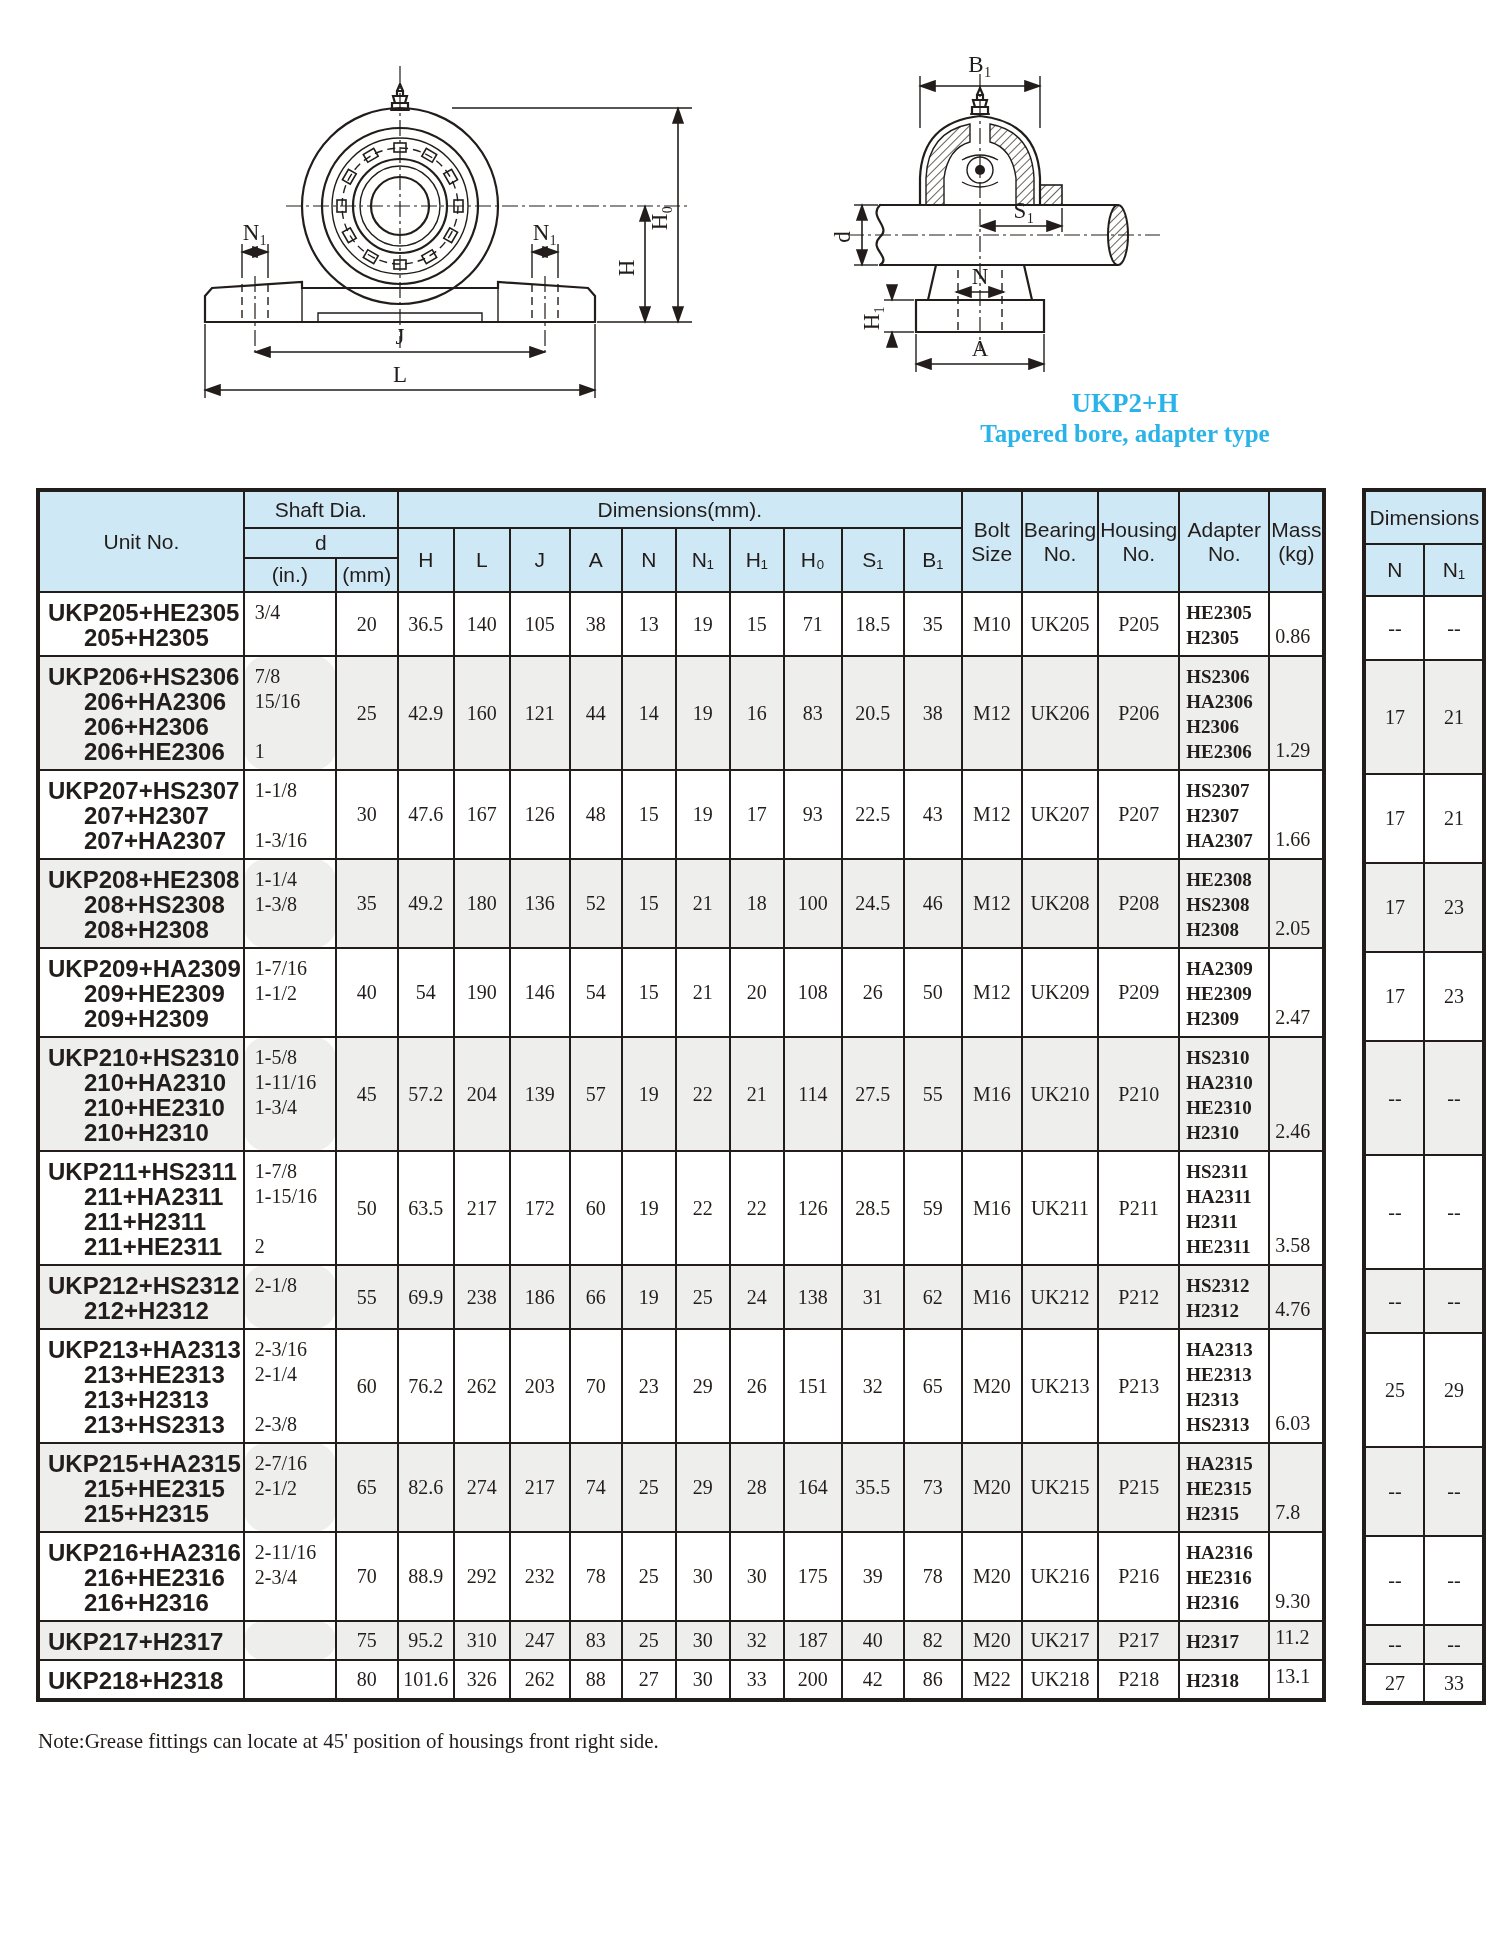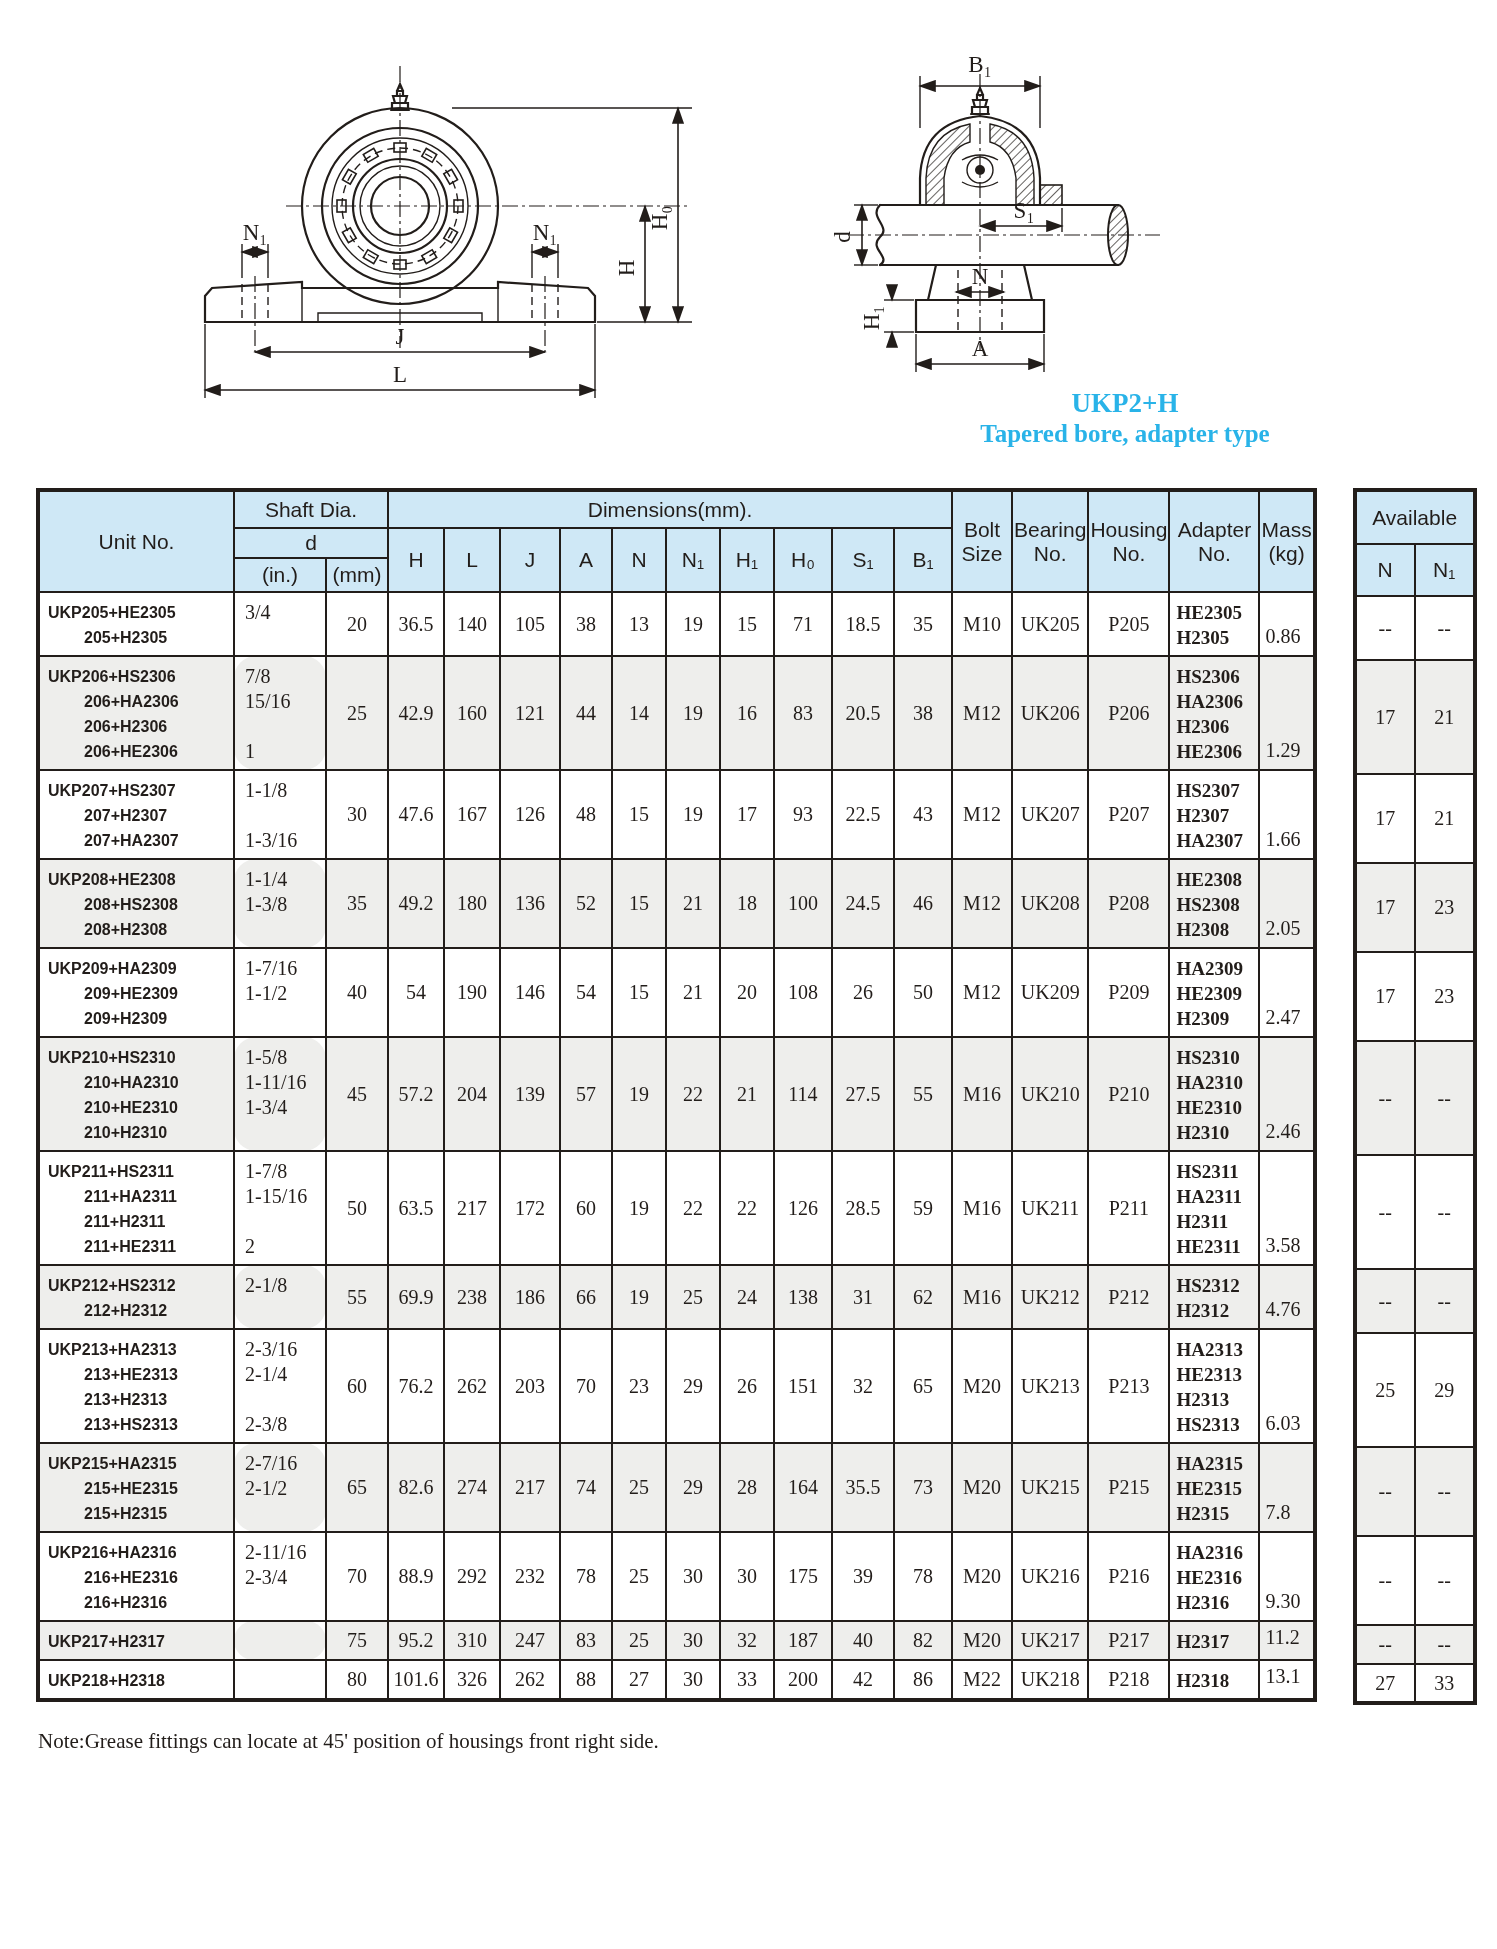--- a/index.html
+++ b/index.html
@@ -18,21 +18,21 @@
   .cap2{font-family:"Liberation Serif",serif;font-size:25px;font-weight:bold;}
 
   
   .tables{display:flex;align-items:flex-start;margin:6px 0 0 36px;gap:36px;}
   table{border-collapse:collapse;table-layout:fixed;}
   #main,#avail{border:4px solid #221d1a;}
   th,td{border:2px solid #221d1a;overflow:hidden;}
   thead th{background:#cfe8f6;font-family:"Liberation Sans",sans-serif;font-weight:normal;font-size:21px;text-align:center;white-space:pre-line;line-height:1.12;}
   tbody td{font-size:20px;line-height:25px;text-align:center;vertical-align:middle;}
   tr.gray td{background:#eeeeec;}
-  td.unit{font-family:"Liberation Sans",sans-serif;font-weight:bold;font-size:16px;text-align:left;vertical-align:top;padding:7px 2px 5px 8px;line-height:25px;}
+  td.unit{font-family:"Liberation Sans",sans-serif;font-weight:bold;font-size:24px;text-align:left;vertical-align:top;padding:7px 2px 5px 8px;line-height:25px;}
   td.unit div:not(:first-child){padding-left:36px;}
   td.incol{text-align:left;vertical-align:top;padding:7px 2px 5px 10px;border-radius:22px;}
   td.adp{font-weight:bold;font-size:19px;text-align:left;vertical-align:top;padding:7px 2px 5px 6px;}
   td.mass{text-align:left;vertical-align:bottom;padding:0 2px 6px 5px;}
   .hr1{height:38px;}.hr2{height:30px;}.hr3{height:34px;}
   .ar1{height:54px;}.ar2{height:52px;}
 
   .note{margin:24px 0 0 38px;font-size:21px;font-family:"Liberation Serif",serif;}
 </style>
 </head>
@@ -640,21 +640,21 @@
       </tbody>
   </table>
 
   <table id="avail">
     <colgroup>
         <col style="width:60px">
         <col style="width:60px">
       </colgroup>
     <thead>
       <tr class="ar1">
-        <th colspan="2">Available</th>
+        <th colspan="2">Dimensions</th>
       </tr>
       <tr class="ar2">
         <th>N</th>
         <th>N₁</th>
       </tr>
     </thead>
     <tbody id="avail-body">
         <tr style="height: 64px;">
           <td>--</td>
           <td>--</td>

